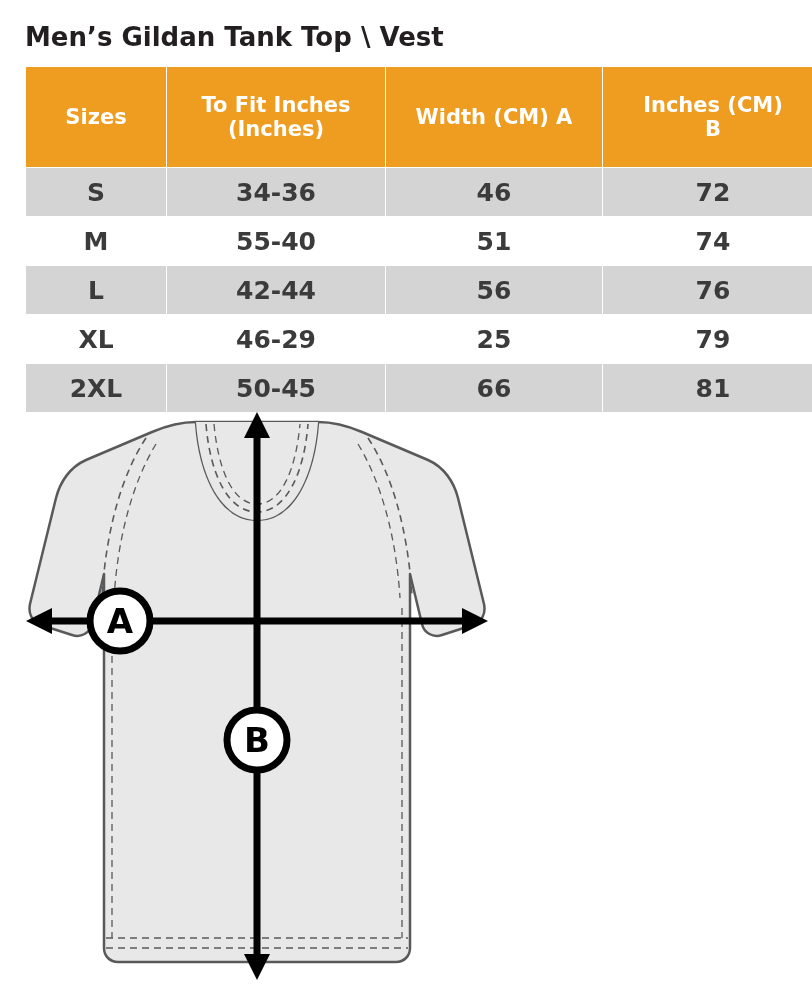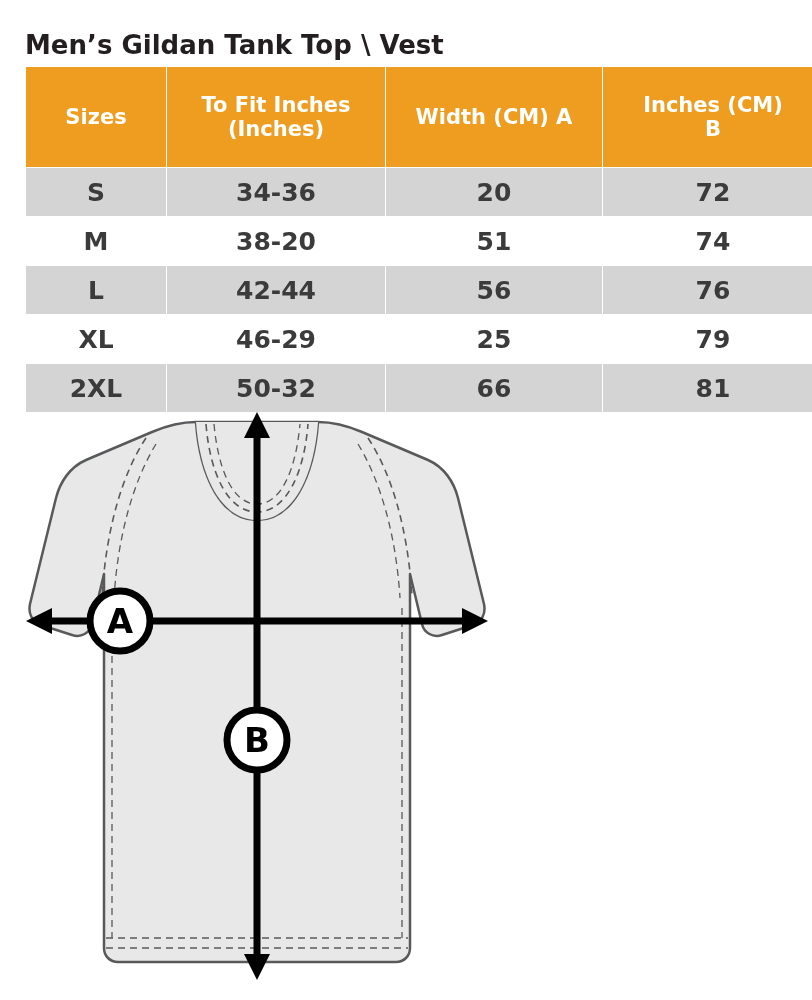--- a/index.html
+++ b/index.html
@@ -16,21 +16,21 @@
     overflow: hidden;
   }
   .page {
     width: 812px;
     height: 1000px;
     position: relative;
   }
   .title {
     position: absolute;
     left: 25px;
-    top: 30px;
+    top: 22px;
     font-size: 26px;
     font-weight: bold;
     letter-spacing: 0px;
     color: #231f20;
     white-space: nowrap;
   }
   table.size-table {
     position: absolute;
     left: 25px;
     top: 66px;
@@ -100,44 +100,44 @@
         <th class="col-length">
           <span>Inches  (CM)</span><br>
           <span>B</span>
         </th>
       </tr>
     </thead>
     <tbody>
       <tr class="odd">
         <td>S</td>
         <td>34-36</td>
-        <td>20</td>
+        <td>46</td>
         <td>72</td>
       </tr>
       <tr class="even">
         <td>M</td>
-        <td>38-20</td>
+        <td>55-40</td>
         <td>51</td>
         <td>74</td>
       </tr>
       <tr class="odd">
         <td>L</td>
         <td>42-44</td>
         <td>56</td>
         <td>76</td>
       </tr>
       <tr class="even">
         <td>XL</td>
         <td>46-29</td>
         <td>25</td>
         <td>79</td>
       </tr>
       <tr class="odd">
         <td>2XL</td>
-        <td>50-32</td>
+        <td>50-45</td>
         <td>66</td>
         <td>81</td>
       </tr>
     </tbody>
   </table>
 
   <div class="diagram">
     <svg width="812" height="592" viewBox="0 0 812 592" xmlns="http://www.w3.org/2000/svg">
 
       <g>

